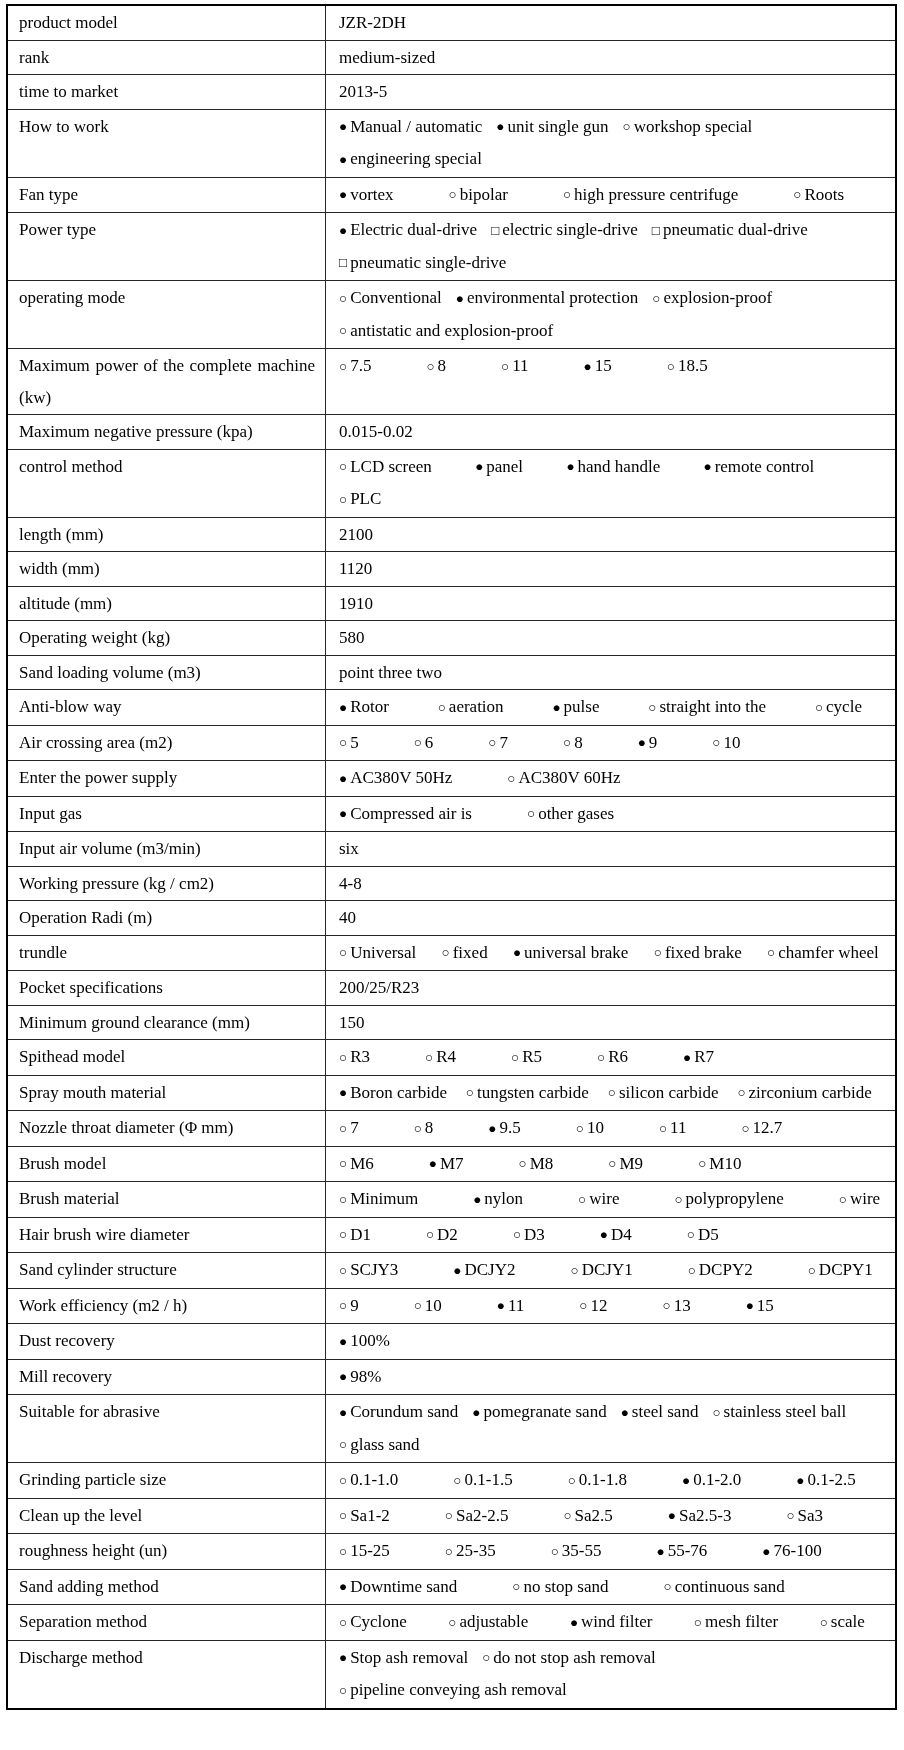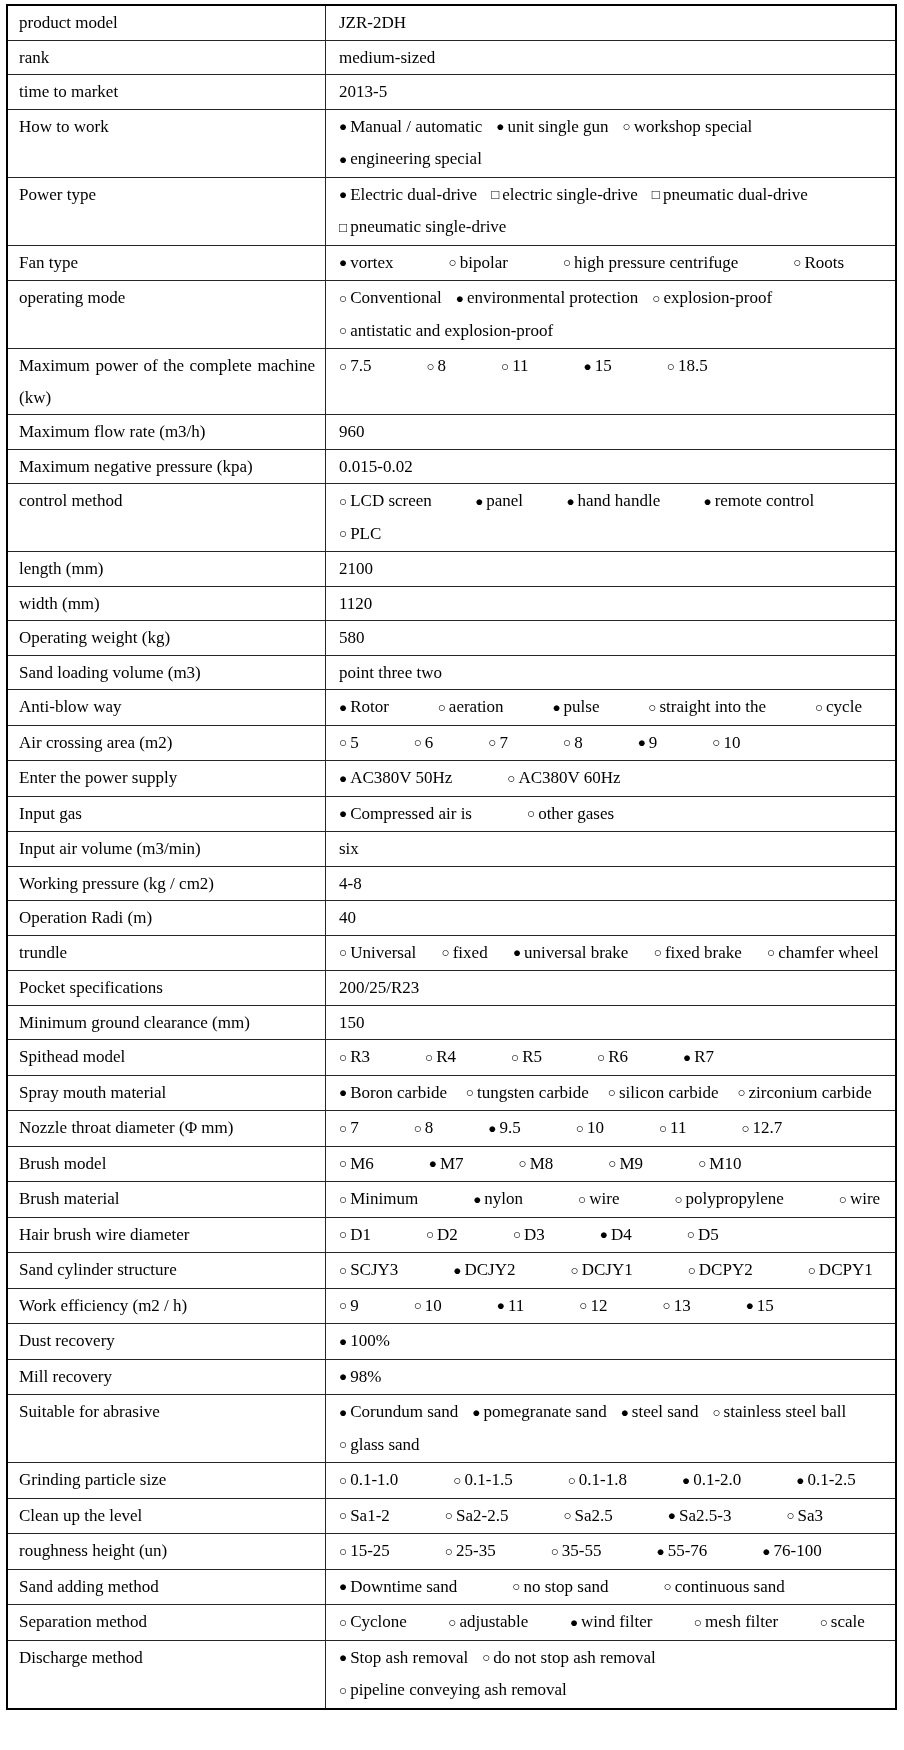--- a/index.html
+++ b/index.html
@@ -95,20 +95,43 @@
                 <span>workshop special</span>
               </span>
               <span class="opt">
                 <span class="mk">●</span>
                 <span>engineering special</span>
               </span>
             </div>
           </td>
         </tr>
         <tr>
+          <td class="label">Fan type</td>
+          <td class="value">
+            <div class="opts" style="column-gap: 55px;">
+              <span class="opt">
+                <span class="mk">●</span>
+                <span>vortex</span>
+              </span>
+              <span class="opt">
+                <span class="mk">○</span>
+                <span>bipolar</span>
+              </span>
+              <span class="opt">
+                <span class="mk">○</span>
+                <span>high pressure centrifuge</span>
+              </span>
+              <span class="opt">
+                <span class="mk">○</span>
+                <span>Roots</span>
+              </span>
+            </div>
+          </td>
+        </tr>
+        <tr>
           <td class="label">Power type</td>
           <td class="value">
             <div class="opts" style="column-gap: 14px;">
               <span class="opt">
                 <span class="mk">●</span>
                 <span>Electric dual-drive</span>
               </span>
               <span class="opt">
                 <span class="mk">□</span>
                 <span>electric single-drive</span>
@@ -118,43 +141,20 @@
                 <span>pneumatic dual-drive</span>
               </span>
               <span class="opt">
                 <span class="mk">□</span>
                 <span>pneumatic single-drive</span>
               </span>
             </div>
           </td>
         </tr>
         <tr>
-          <td class="label">Fan type</td>
-          <td class="value">
-            <div class="opts" style="column-gap: 55px;">
-              <span class="opt">
-                <span class="mk">●</span>
-                <span>vortex</span>
-              </span>
-              <span class="opt">
-                <span class="mk">○</span>
-                <span>bipolar</span>
-              </span>
-              <span class="opt">
-                <span class="mk">○</span>
-                <span>high pressure centrifuge</span>
-              </span>
-              <span class="opt">
-                <span class="mk">○</span>
-                <span>Roots</span>
-              </span>
-            </div>
-          </td>
-        </tr>
-        <tr>
           <td class="label">operating mode</td>
           <td class="value">
             <div class="opts" style="column-gap: 14px;">
               <span class="opt">
                 <span class="mk">○</span>
                 <span>Conventional</span>
               </span>
               <span class="opt">
                 <span class="mk">●</span>
                 <span>environmental protection</span>
@@ -189,24 +189,20 @@
               <span class="opt">
                 <span class="mk">●</span>
                 <span>15</span>
               </span>
               <span class="opt">
                 <span class="mk">○</span>
                 <span>18.5</span>
               </span>
             </div>
           </td>
-        </tr>
-        <tr>
-          <td class="label">Maximum flow rate (m3/h)</td>
-          <td class="value">960</td>
         </tr>
         <tr>
           <td class="label">Maximum negative pressure (kpa)</td>
           <td class="value">0.015-0.02</td>
         </tr>
         <tr>
           <td class="label">control method</td>
           <td class="value">
             <div class="opts" style="column-gap: 43.3px;">
               <span class="opt">
@@ -232,20 +228,24 @@
             </div>
           </td>
         </tr>
         <tr>
           <td class="label">length (mm)</td>
           <td class="value">2100</td>
         </tr>
         <tr>
           <td class="label">width (mm)</td>
           <td class="value">1120</td>
+        </tr>
+        <tr>
+          <td class="label">altitude (mm)</td>
+          <td class="value">1910</td>
         </tr>
         <tr>
           <td class="label">Operating weight (kg)</td>
           <td class="value">580</td>
         </tr>
         <tr>
           <td class="label">Sand loading volume (m3)</td>
           <td class="value">point three two</td>
         </tr>
         <tr>

